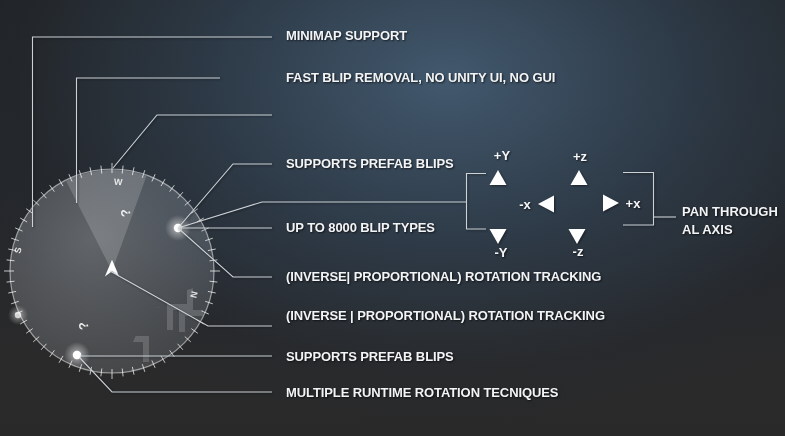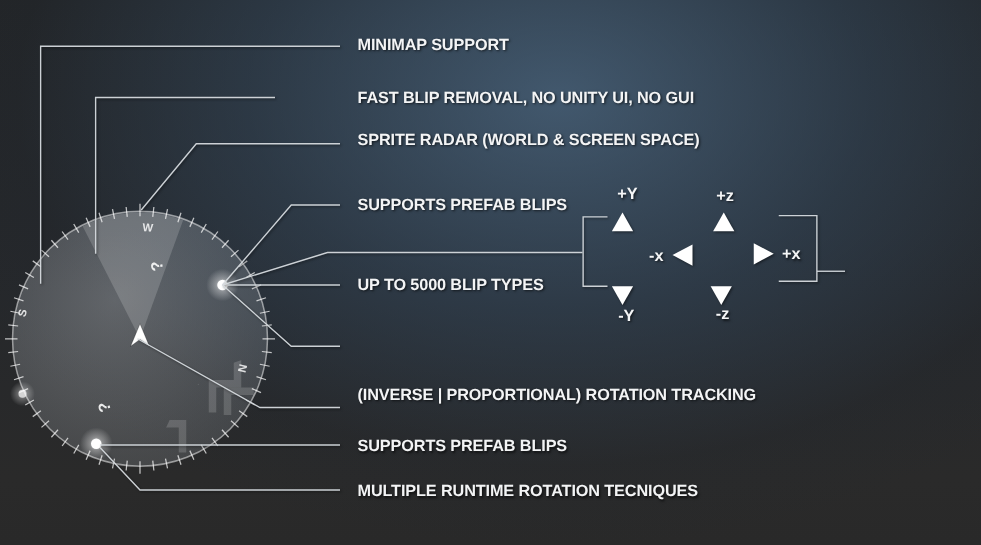--- a/index.html
+++ b/index.html
@@ -197,32 +197,34 @@
       <polygon points="498,244 506.5,229 489.5,229"></polygon>
       <polygon points="579,170 587.5,185 570.5,185"></polygon>
       <polygon points="577,244 585.5,229 568.5,229"></polygon>
       <polygon points="538,204 554,195.5 554,212.5"></polygon>
       <polygon points="619,203 603,194.5 603,211.5"></polygon>
     </g>
   </svg>
 
   <div class="feature-label" style="top:27px">MINIMAP SUPPORT</div>
   <div class="feature-label" style="top:69px">FAST BLIP REMOVAL, NO UNITY UI, NO GUI</div>
-  <div class="feature-label" style="top:103px">SPRITE RADAR (WORLD &amp; SCREEN SPACE)</div>
   <div class="feature-label" style="top:155px">SUPPORTS PREFAB BLIPS</div>
-  <div class="feature-label" style="top:219px">UP TO 5000 BLIP TYPES</div>
+  <div class="feature-label" style="top:219px">UP TO 8000 BLIP TYPES</div>
+  <div class="feature-label" style="top:268px">(INVERSE| PROPORTIONAL) ROTATION TRACKING</div>
   <div class="feature-label" style="top:307px">(INVERSE | PROPORTIONAL) ROTATION TRACKING</div>
   <div class="feature-label" style="top:348px">SUPPORTS PREFAB BLIPS</div>
   <div class="feature-label" style="top:384px">MULTIPLE RUNTIME ROTATION TECNIQUES</div>
 
   <div>
     <span class="axis-label" style="left:502px;top:155px">+Y</span>
     <span class="axis-label" style="left:501px;top:252px">-Y</span>
     <span class="axis-label" style="left:580px;top:156px">+z</span>
     <span class="axis-label" style="left:578px;top:251px">-z</span>
     <span class="axis-label" style="left:525px;top:204px">-x</span>
     <span class="axis-label" style="left:633px;top:203px">+x</span>
   </div>
 
   <div class="pan-caption">
+    <div>PAN THROUGH</div>
+    <div>AL AXIS</div>
   </div>
 
 </div>
 
 </body></html>

